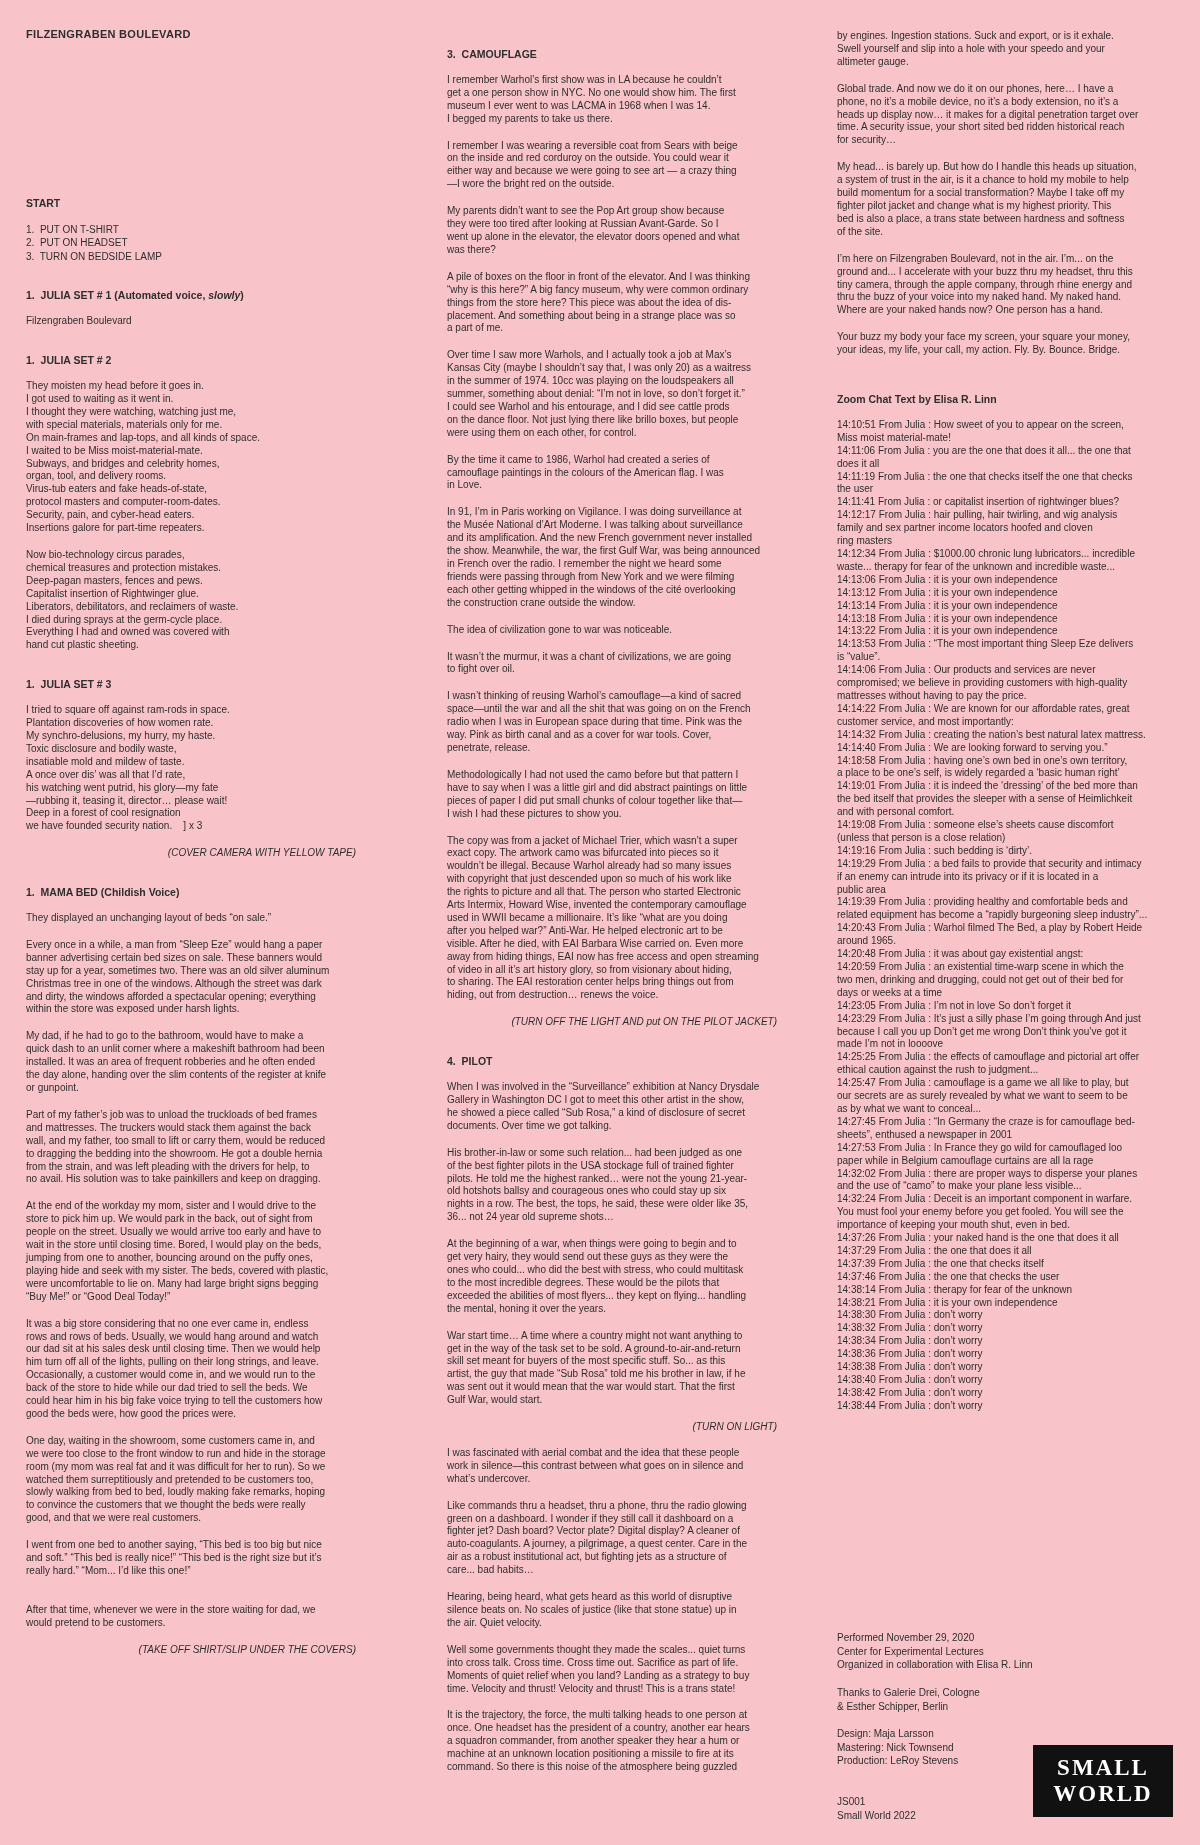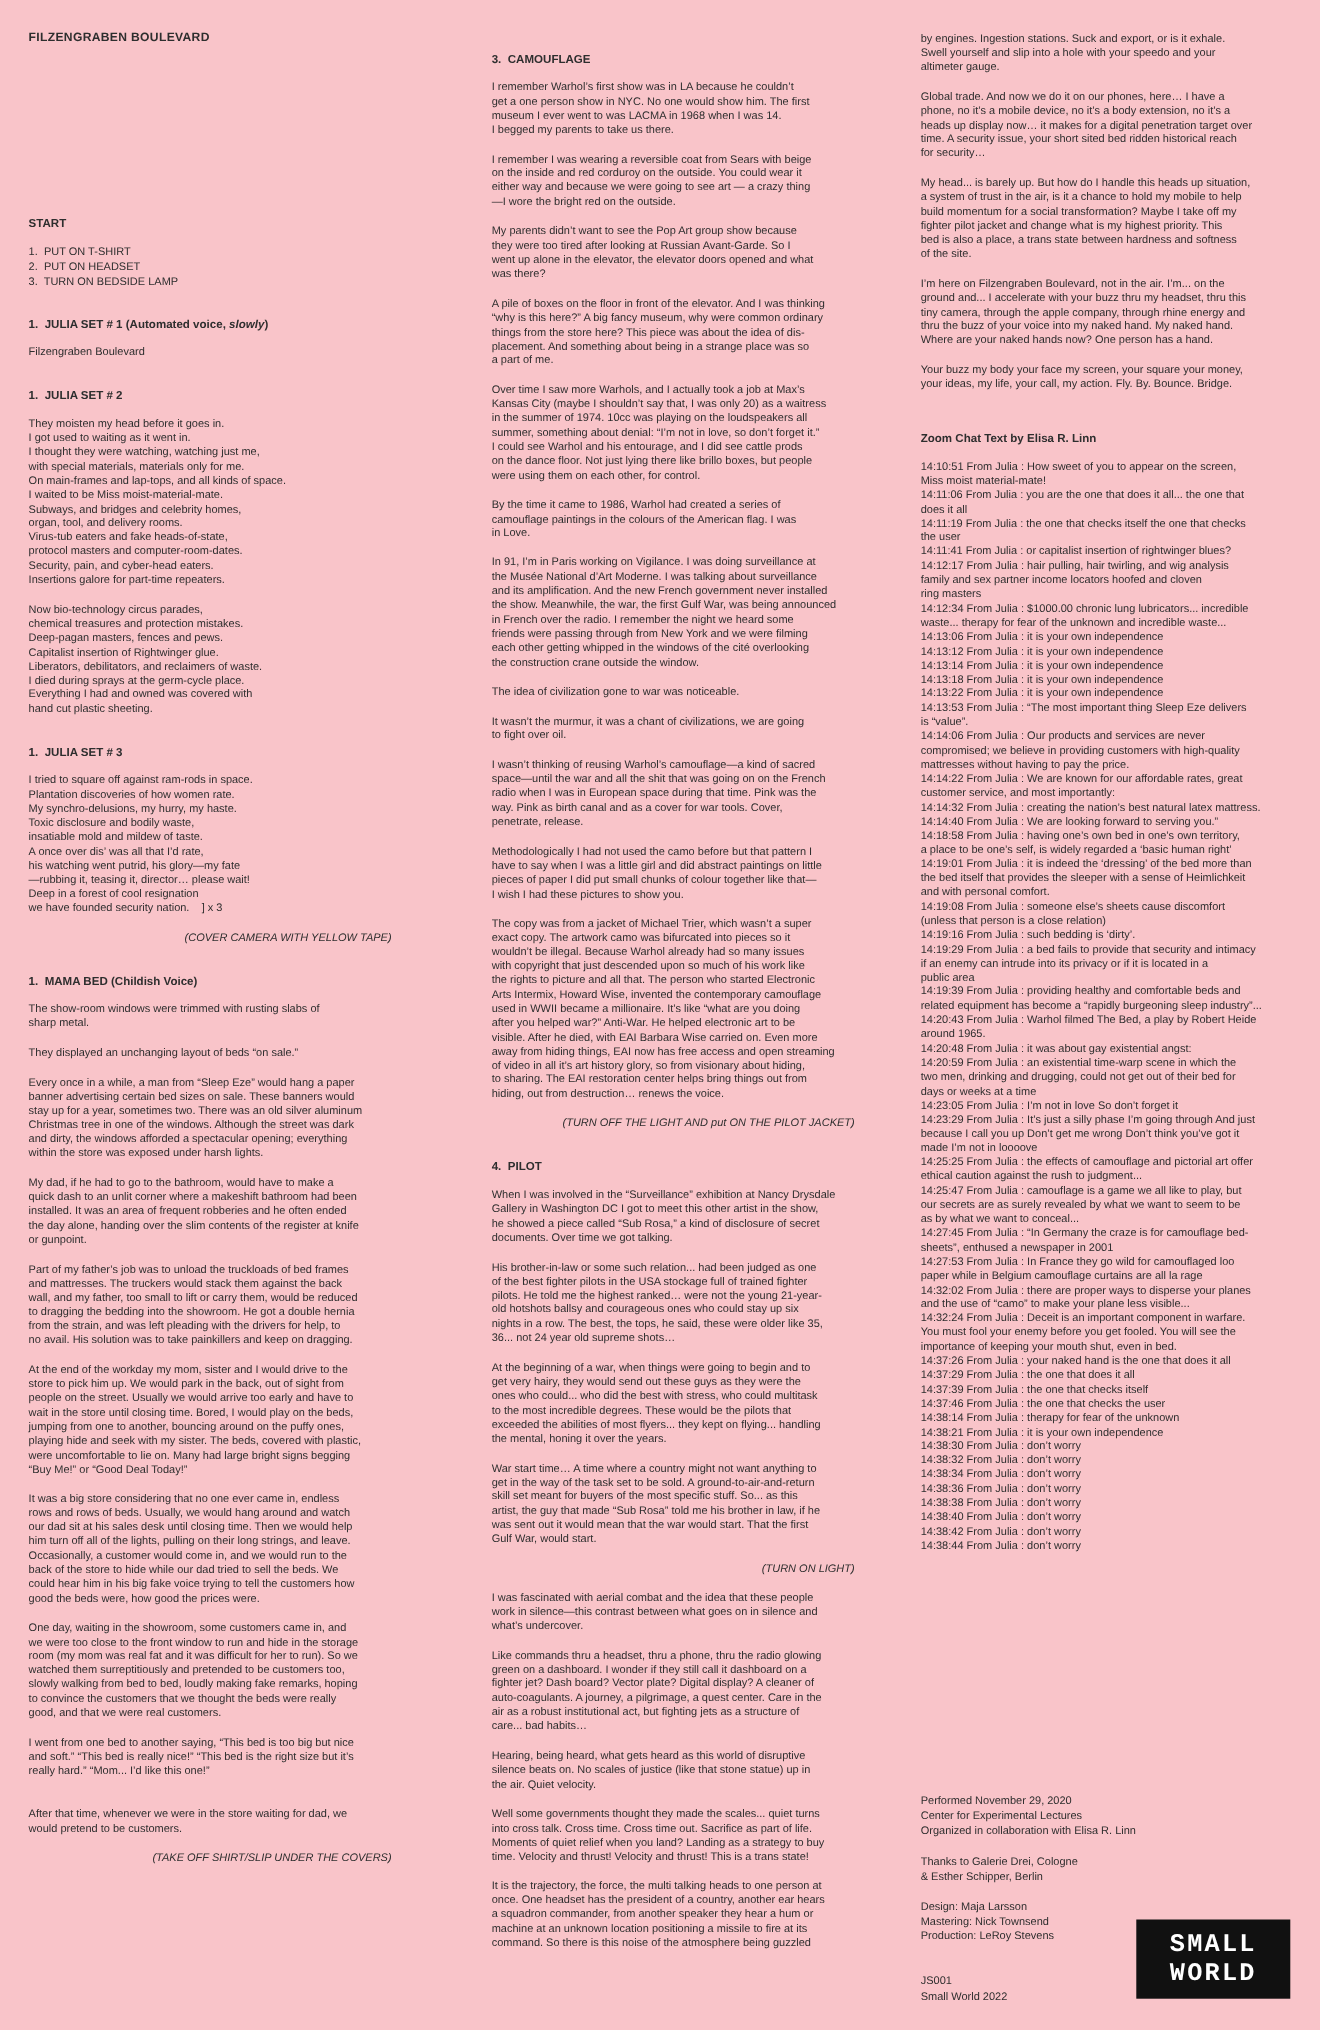--- a/index.html
+++ b/index.html
@@ -29,21 +29,21 @@
   .it{font-style:italic;}
   .credit{position:absolute;left:837px;font-size:10px;line-height:13.5px;white-space:pre-wrap;}
   #credit-performed{top:1631px;}
   #credit-thanks{top:1686px;}
   #credit-design{top:1727px;}
   #credit-catalog{top:1795px;}
   .logo{
     position:absolute;left:1033px;top:1745px;width:140px;height:72px;
     background:#111111;color:#ffffff;
     display:flex;align-items:center;justify-content:center;text-align:center;
-    font-family:Liberation Mono, monospace;font-weight:bold;
+    font-family:Liberation Serif, serif;font-weight:bold;
     font-size:23px;line-height:26px;letter-spacing:2px;white-space:pre-line;
   }
 </style>
 </head>
 <body>
 
 <div class="doc-title">FILZENGRABEN BOULEVARD</div>
 
 <div class="col" id="col1">
   <div class="h first">START</div>
@@ -79,22 +79,20 @@
 My synchro-delusions, my hurry, my haste.
 Toxic disclosure and bodily waste,
 insatiable mold and mildew of taste.
 A once over dis’ was all that I’d rate,
 his watching went putrid, his glory—my fate
 —rubbing it, teasing it, director… please wait!
 Deep in a forest of cool resignation
 we have founded security nation.    ] x 3</div>
   <div class="stage">(COVER CAMERA WITH YELLOW TAPE)</div>
   <div class="h">1.  MAMA BED (Childish Voice)</div>
-  <div class="p">The show-room windows were trimmed with rusting slabs of
-sharp metal.</div>
   <div class="p">They displayed an unchanging layout of beds “on sale.”</div>
   <div class="p">Every once in a while, a man from “Sleep Eze” would hang a paper
 banner advertising certain bed sizes on sale. These banners would
 stay up for a year, sometimes two. There was an old silver aluminum
 Christmas tree in one of the windows. Although the street was dark
 and dirty, the windows afforded a spectacular opening; everything
 within the store was exposed under harsh lights.</div>
   <div class="p">My dad, if he had to go to the bathroom, would have to make a
 quick dash to an unlit corner where a makeshift bathroom had been
 installed. It was an area of frequent robberies and he often ended

